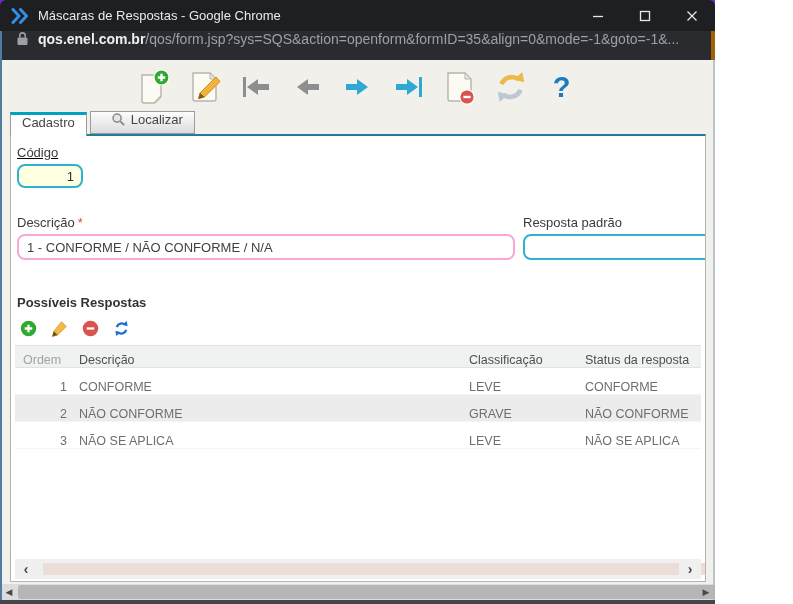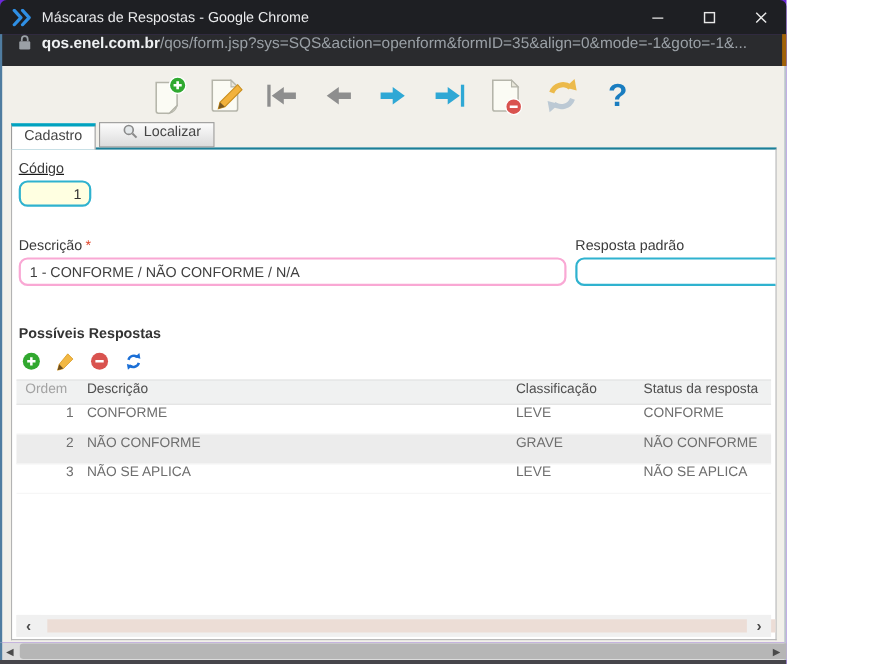--- a/index.html
+++ b/index.html
@@ -53,21 +53,21 @@
   .combo { margin-top:4px; width:243px; height:26px; border:2px solid #2fb2cf; border-radius:8px; background:#fff; display:flex; overflow:hidden; cursor:pointer; }
   .combo-value { flex:1; font-size:13px; color:#3f3f3f; padding:4px 6px; }
   .combo-btn { width:22px; background:#30abe2; display:flex; align-items:center; justify-content:center; border-radius:5px; }
 
   .section-title { margin:35px 0 0 6px; font-size:13px; font-weight:bold; color:#333; }
   .mini-actions { display:flex; gap:13px; margin:9px 0 0 8px; align-items:center; }
   .mini-btn { width:18px; height:18px; display:flex; align-items:center; justify-content:center; cursor:pointer; }
 
   
   .grid { margin:8px 4px 0 4px; font-size:12.5px; }
-  .g-row { display:flex; align-items:flex-start; height:27px; }
+  .g-row { display:flex; align-items:flex-end; height:27px; }
   .g-head { height:23px; background:#f0f1f1; border-top:1px solid #e2e2e2; border-bottom:1px solid #e2e2e2; color:#4f4f4f; }
   .g-head .c-ordem { color:#a3a3a3; text-align:left; padding-left:8px; }
   .c-ordem { width:56px; text-align:right; padding-right:4px; color:#6e6e6e; }
   .c-desc { width:398px; padding-left:8px; color:#6e6e6e; }
   .c-class { width:116px; color:#6e6e6e; }
   .c-status { flex:1; color:#6e6e6e; }
   .g-head .c-desc, .g-head .c-class, .g-head .c-status { color:#4f4f4f; }
   .g-row.alt { background:#ececec; }
   .g-row.data { border-bottom:1px solid #f5f5f5; }
 

